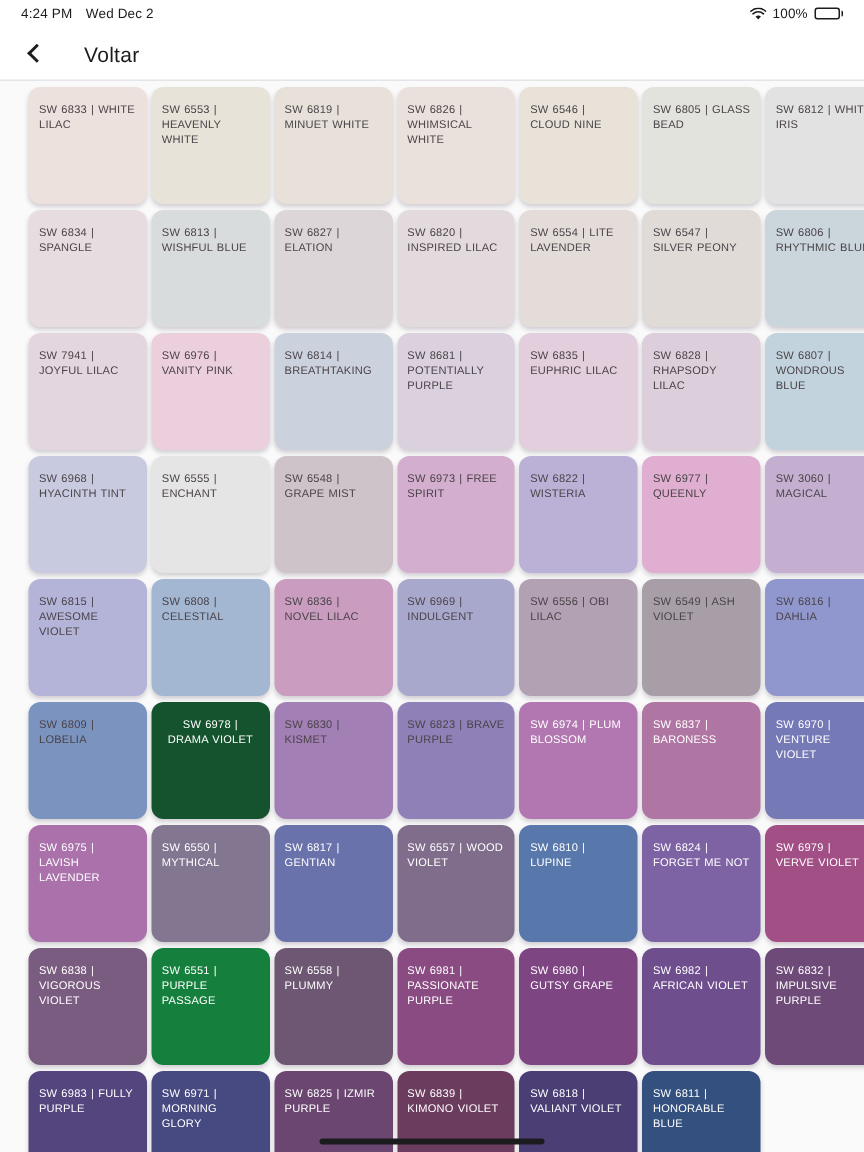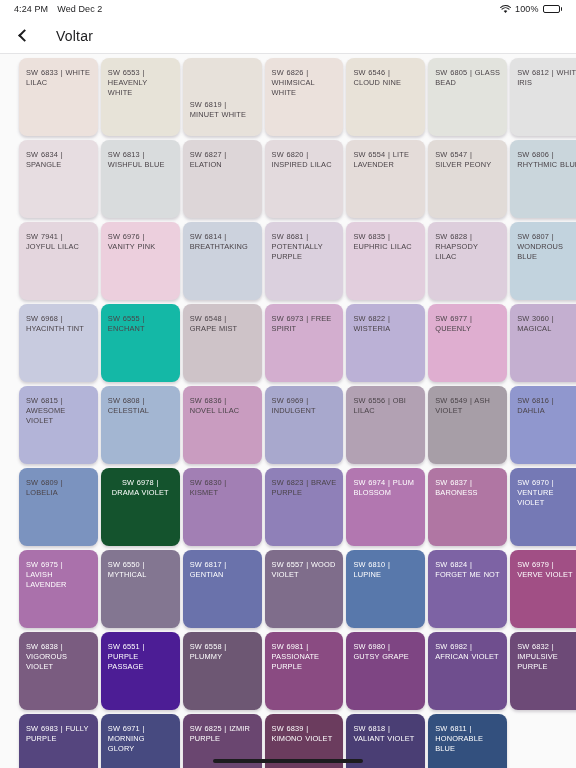--- a/index.html
+++ b/index.html
@@ -126,21 +126,21 @@
 
   <div class="grid-wrap">
     <div class="grid" id="grid">
         <div class="swatch" style="background: rgb(236, 225, 220);">
           <span class="lbl" style="color: rgb(74, 67, 72);">SW 6833 | WHITE LILAC</span>
         </div>
         <div class="swatch" style="background: rgb(231, 227, 216);">
           <span class="lbl" style="color: rgb(74, 67, 72);">SW 6553 | HEAVENLY WHITE</span>
         </div>
         <div class="swatch" style="background: rgb(231, 225, 218);">
-          <span class="lbl" style="color: rgb(74, 67, 72); margin-top: 32px;">SW 6819 | MINUET WHITE</span>
+          <span class="lbl" style="color: rgb(74, 67, 72);">SW 6819 | MINUET WHITE</span>
         </div>
         <div class="swatch" style="background: rgb(235, 225, 220);">
           <span class="lbl" style="color: rgb(74, 67, 72);">SW 6826 | WHIMSICAL WHITE</span>
         </div>
         <div class="swatch" style="background: rgb(232, 226, 216);">
           <span class="lbl" style="color: rgb(74, 67, 72);">SW 6546 | CLOUD NINE</span>
         </div>
         <div class="swatch" style="background: rgb(226, 227, 221);">
           <span class="lbl" style="color: rgb(74, 67, 72);">SW 6805 | GLASS BEAD</span>
         </div>
@@ -185,21 +185,21 @@
         </div>
         <div class="swatch" style="background: rgb(221, 206, 220);">
           <span class="lbl" style="color: rgb(74, 67, 72);">SW 6828 | RHAPSODY LILAC</span>
         </div>
         <div class="swatch" style="background: rgb(194, 211, 222);">
           <span class="lbl" style="color: rgb(74, 67, 72);">SW 6807 | WONDROUS BLUE</span>
         </div>
         <div class="swatch" style="background: rgb(200, 203, 223);">
           <span class="lbl" style="color: rgb(74, 67, 72);">SW 6968 | HYACINTH TINT</span>
         </div>
-        <div class="swatch" style="background: #14b8a6;">
+        <div class="swatch" style="background: #e5e5e5;">
           <span class="lbl" style="color: rgb(74, 67, 72);">SW 6555 | ENCHANT</span>
         </div>
         <div class="swatch" style="background: rgb(206, 195, 200);">
           <span class="lbl" style="color: rgb(74, 67, 72);">SW 6548 | GRAPE MIST</span>
         </div>
         <div class="swatch" style="background: rgb(211, 174, 207);">
           <span class="lbl" style="color: rgb(74, 67, 72);">SW 6973 | FREE SPIRIT</span>
         </div>
         <div class="swatch" style="background: rgb(187, 177, 214);">
           <span class="lbl" style="color: rgb(74, 67, 72);">SW 6822 | WISTERIA</span>
@@ -269,21 +269,21 @@
         </div>
         <div class="swatch" style="background: rgb(125, 99, 164);">
           <span class="lbl" style="color: rgb(255, 255, 255);">SW 6824 | FORGET ME NOT</span>
         </div>
         <div class="swatch" style="background: rgb(161, 79, 133);">
           <span class="lbl" style="color: rgb(255, 255, 255);">SW 6979 | VERVE VIOLET</span>
         </div>
         <div class="swatch" style="background: rgb(122, 92, 128);">
           <span class="lbl" style="color: rgb(255, 255, 255);">SW 6838 | VIGOROUS VIOLET</span>
         </div>
-        <div class="swatch" style="background: #4c1d95;">
+        <div class="swatch" style="background: #15803d;">
           <span class="lbl" style="color: rgb(255, 255, 255);">SW 6551 | PURPLE PASSAGE</span>
         </div>
         <div class="swatch" style="background: rgb(109, 87, 115);">
           <span class="lbl" style="color: rgb(255, 255, 255);">SW 6558 | PLUMMY</span>
         </div>
         <div class="swatch" style="background: rgb(138, 75, 130);">
           <span class="lbl" style="color: rgb(255, 255, 255);">SW 6981 | PASSIONATE PURPLE</span>
         </div>
         <div class="swatch" style="background: rgb(126, 69, 131);">
           <span class="lbl" style="color: rgb(255, 255, 255);">SW 6980 | GUTSY GRAPE</span>

